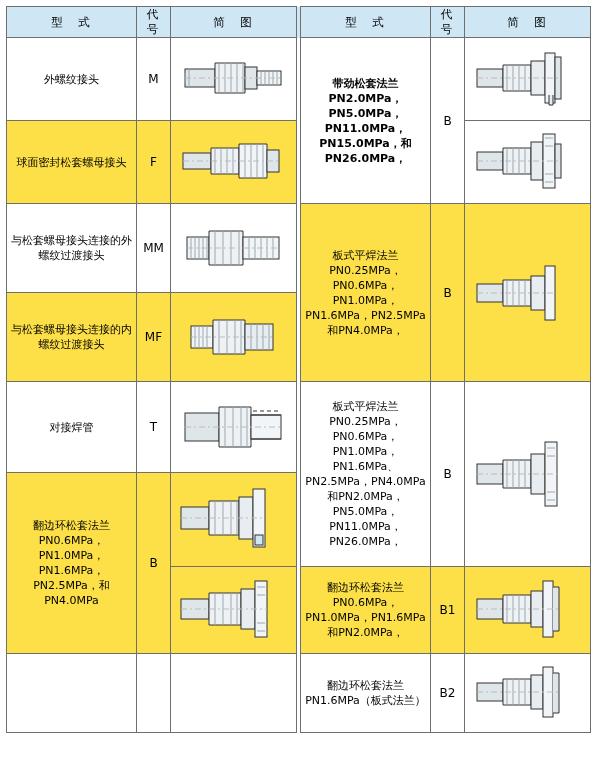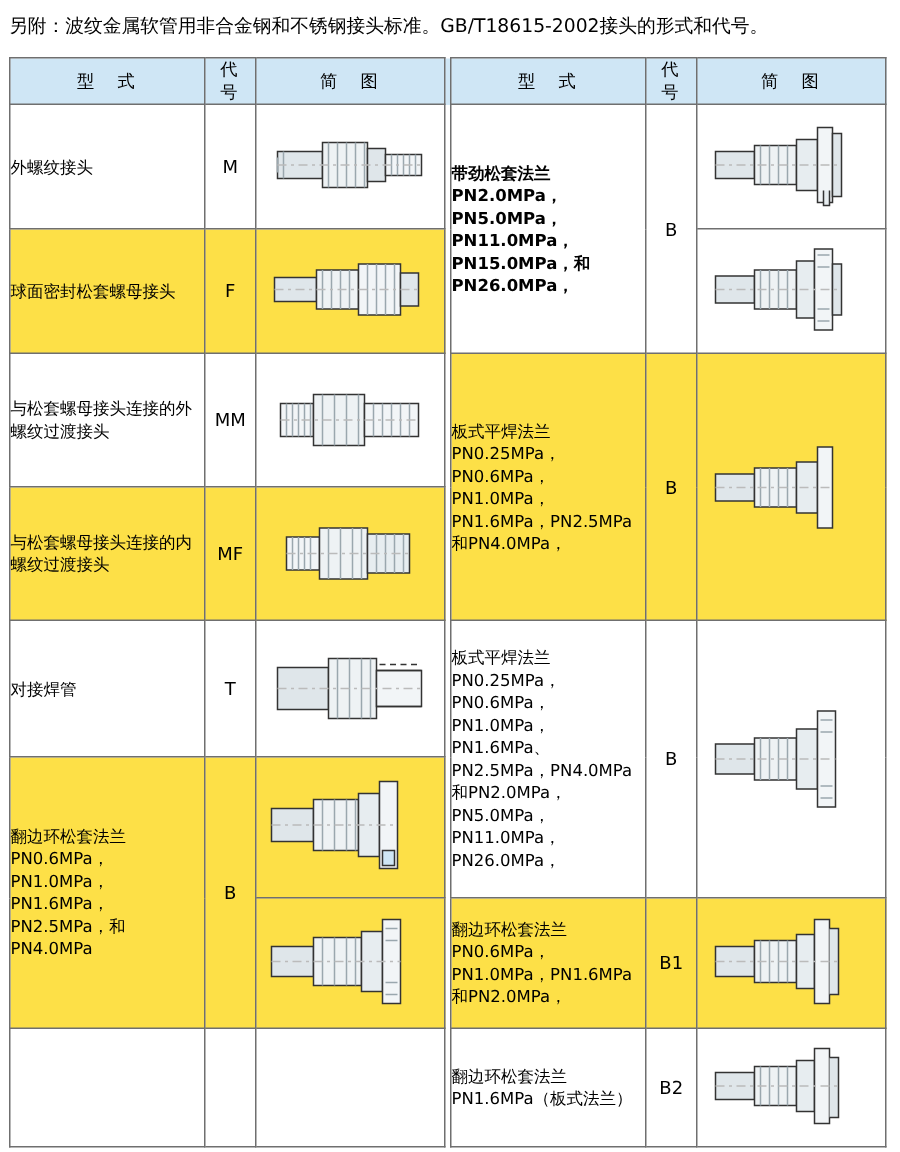--- a/index.html
+++ b/index.html
@@ -44,41 +44,40 @@
     text-align: center;
     font-size: 11.5px;
     height: 22px;
     letter-spacing: 2px;
     font-weight: normal;
   }
   .c-name {
     font-size: 11px;
     line-height: 15px;
     padding: 4px 5px;
-    text-align: left;
+    text-align: center;
   }
   .c-code {
     text-align: center;
     font-size: 12px;
   }
   .c-fig {
     text-align: center;
     padding: 2px 0;
   }
   .yellow { background: #fde047; }
   .white { background: #ffffff; }
   .fig-svg { display: block; margin: 0 auto; }
   .midgap { width: 4px; border: none !important; background: #fff; padding: 0; }
 </style>
 </head>
 <body>
 
 <div class="page">
 
-  <div class="title">另附：波纹金属软管用非合金钢和不锈钢接头标准。GB/T18615-2002接头的形式和代号。</div>
 
   <table class="main">
     <colgroup>
       <col style="width:130px">
       <col style="width:34px">
       <col style="width:126px">
       <col style="width:4px">
       <col style="width:130px">
       <col style="width:34px">
       <col style="width:126px">

